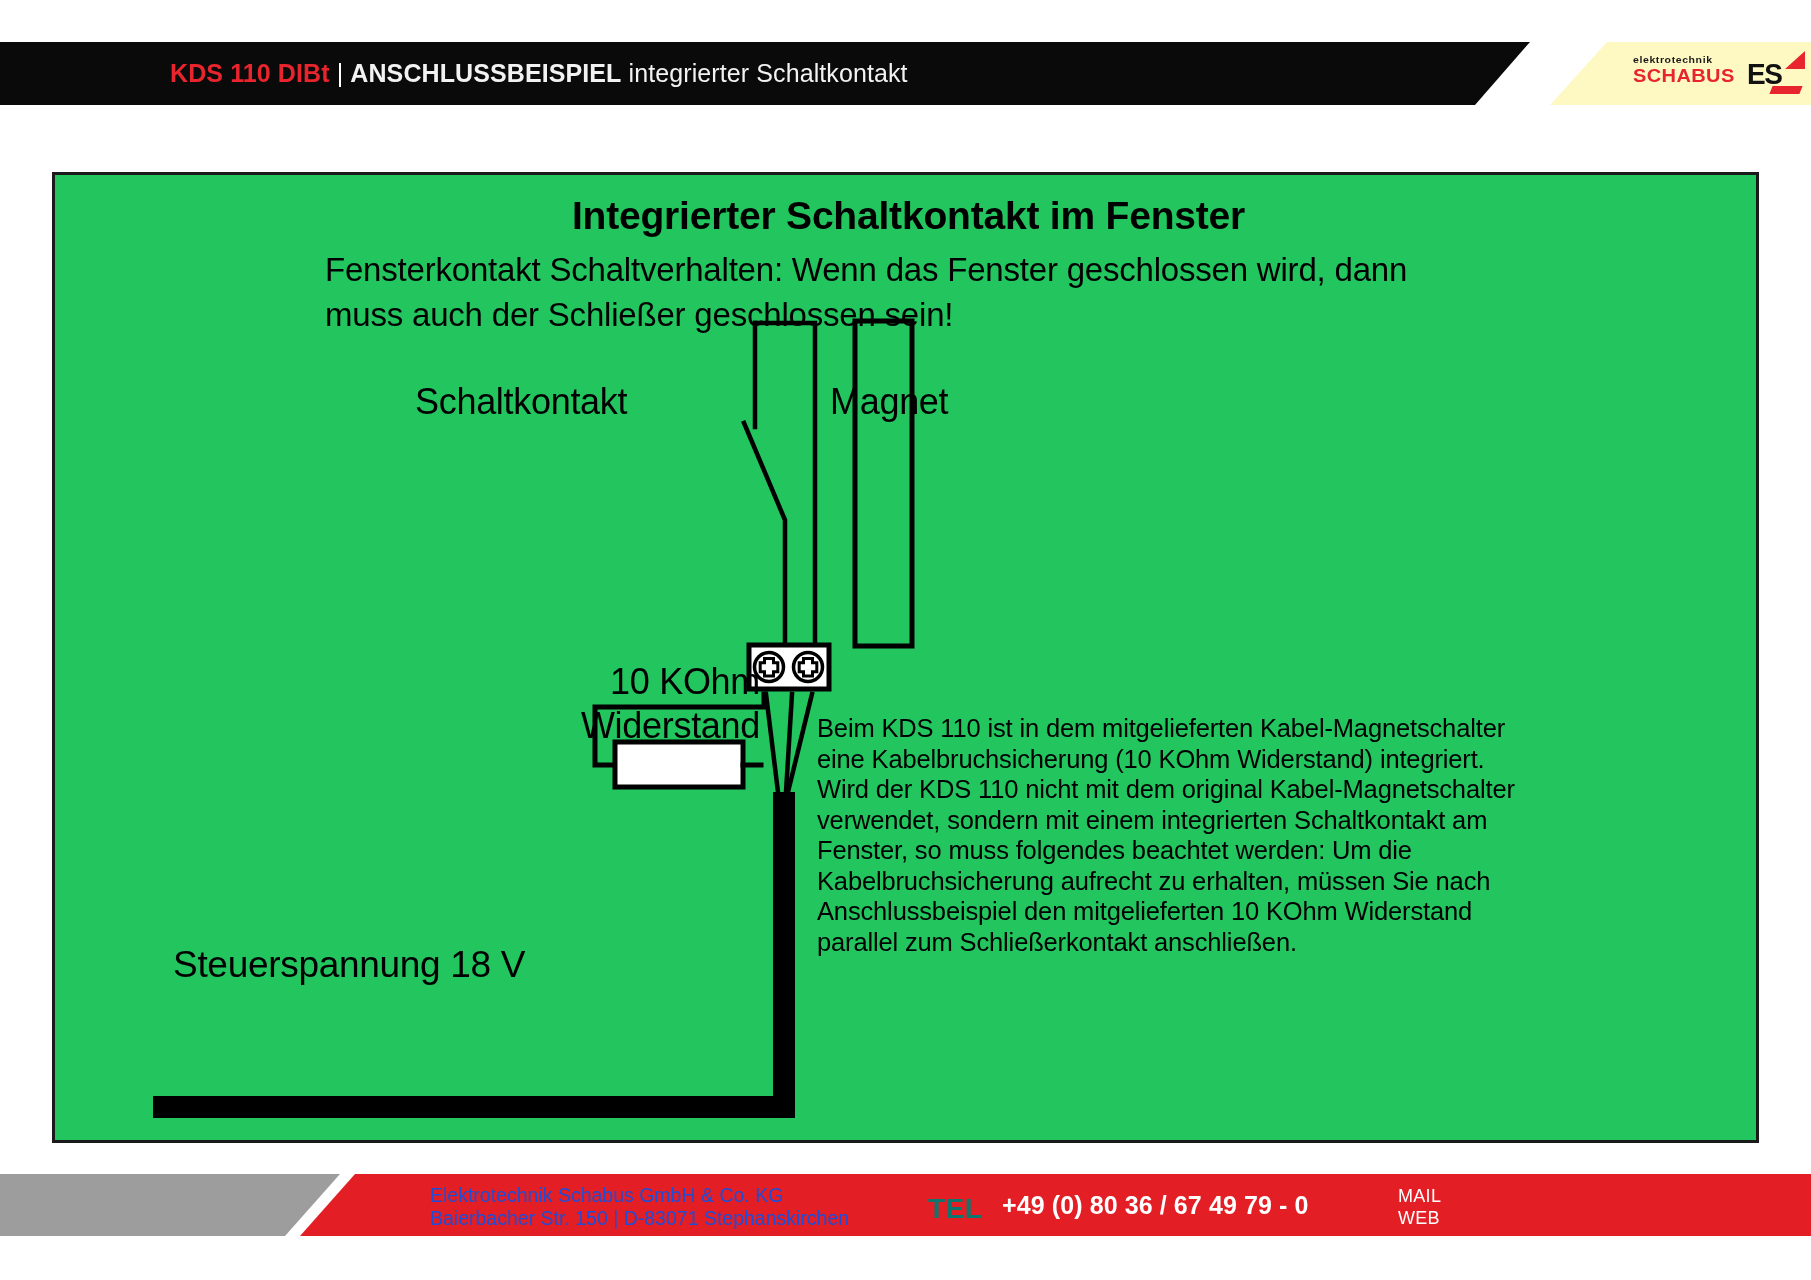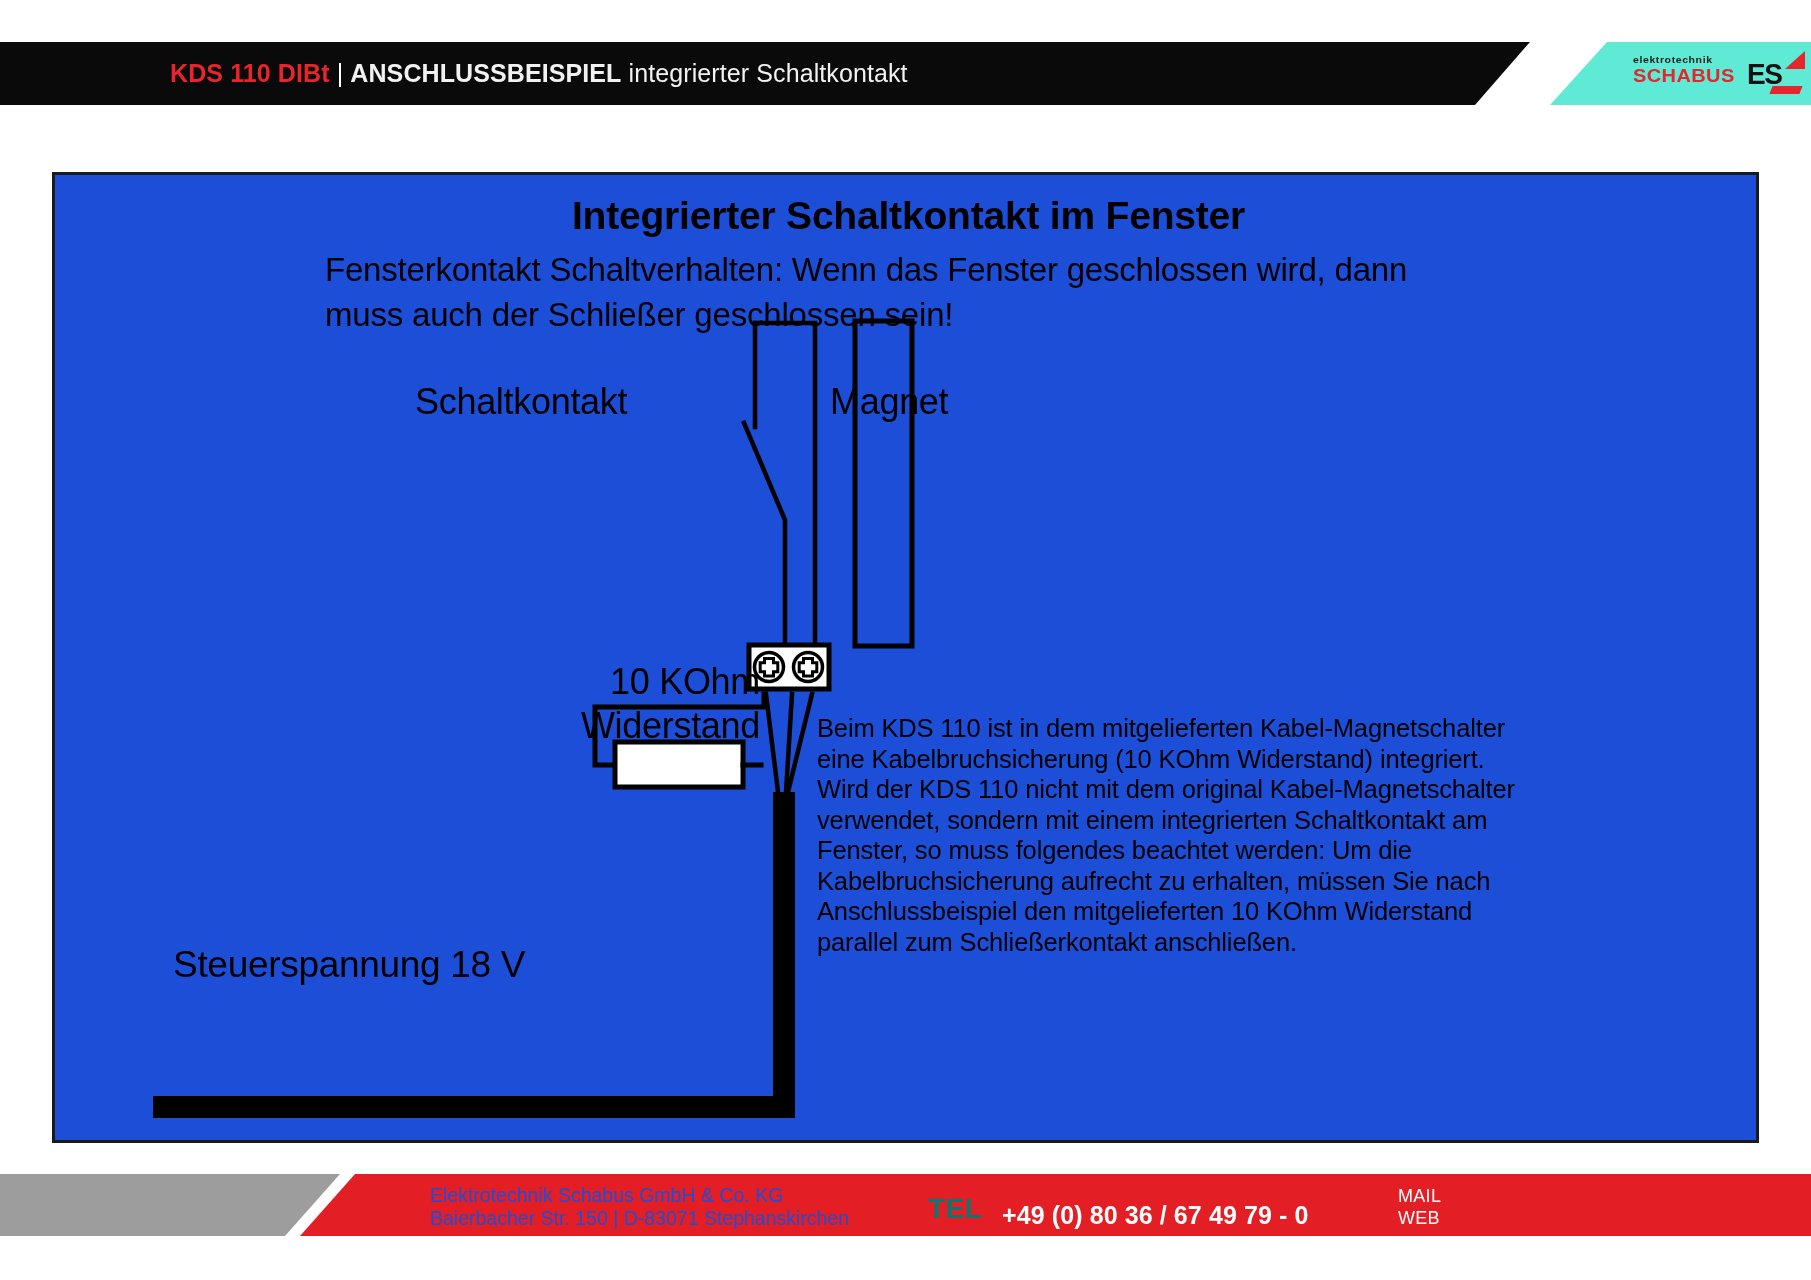--- a/index.html
+++ b/index.html
@@ -61,21 +61,21 @@
     font-weight: normal;
   }
 
   
   .logo-plate {
     position: absolute;
     left: 1550px;
     top: 0;
     width: 261px;
     height: 63px;
-    background: #5eead4;
+    background: #fef9c3;
     clip-path: polygon(57px 0, 261px 0, 261px 63px, 0 63px);
   }
   .logo-inner {
     position: absolute;
     left: 83px;
     top: 8px;
     width: 180px;
     height: 48px;
   }
   .logo-words {
@@ -139,21 +139,21 @@
   }
 
   
   .panel {
     position: absolute;
     left: 52px;
     top: 172px;
     width: 1707px;
     height: 971px;
     border: 3px solid #1a1a1a;
-    background: #1d4ed8;
+    background: #22c55e;
     box-sizing: border-box;
   }
   .doc-title {
     position: absolute;
     left: 0;
     top: 19px;
     width: 1707px;
     text-align: center;
     font-size: 39px;
     font-weight: bold;
@@ -248,21 +248,21 @@
     left: 928px;
     top: 19px;
     font-size: 28px;
     font-weight: bold;
     color: #0f766e;
     letter-spacing: 0.5px;
   }
   .f-tel-num {
     position: absolute;
     left: 1002px;
-    top: 27px;
+    top: 17px;
     font-size: 25px;
     font-weight: bold;
     color: #ffffff;
     letter-spacing: 0.1px;
   }
   .f-contact {
     position: absolute;
     left: 1398px;
     top: 11px;
     display: flex;

